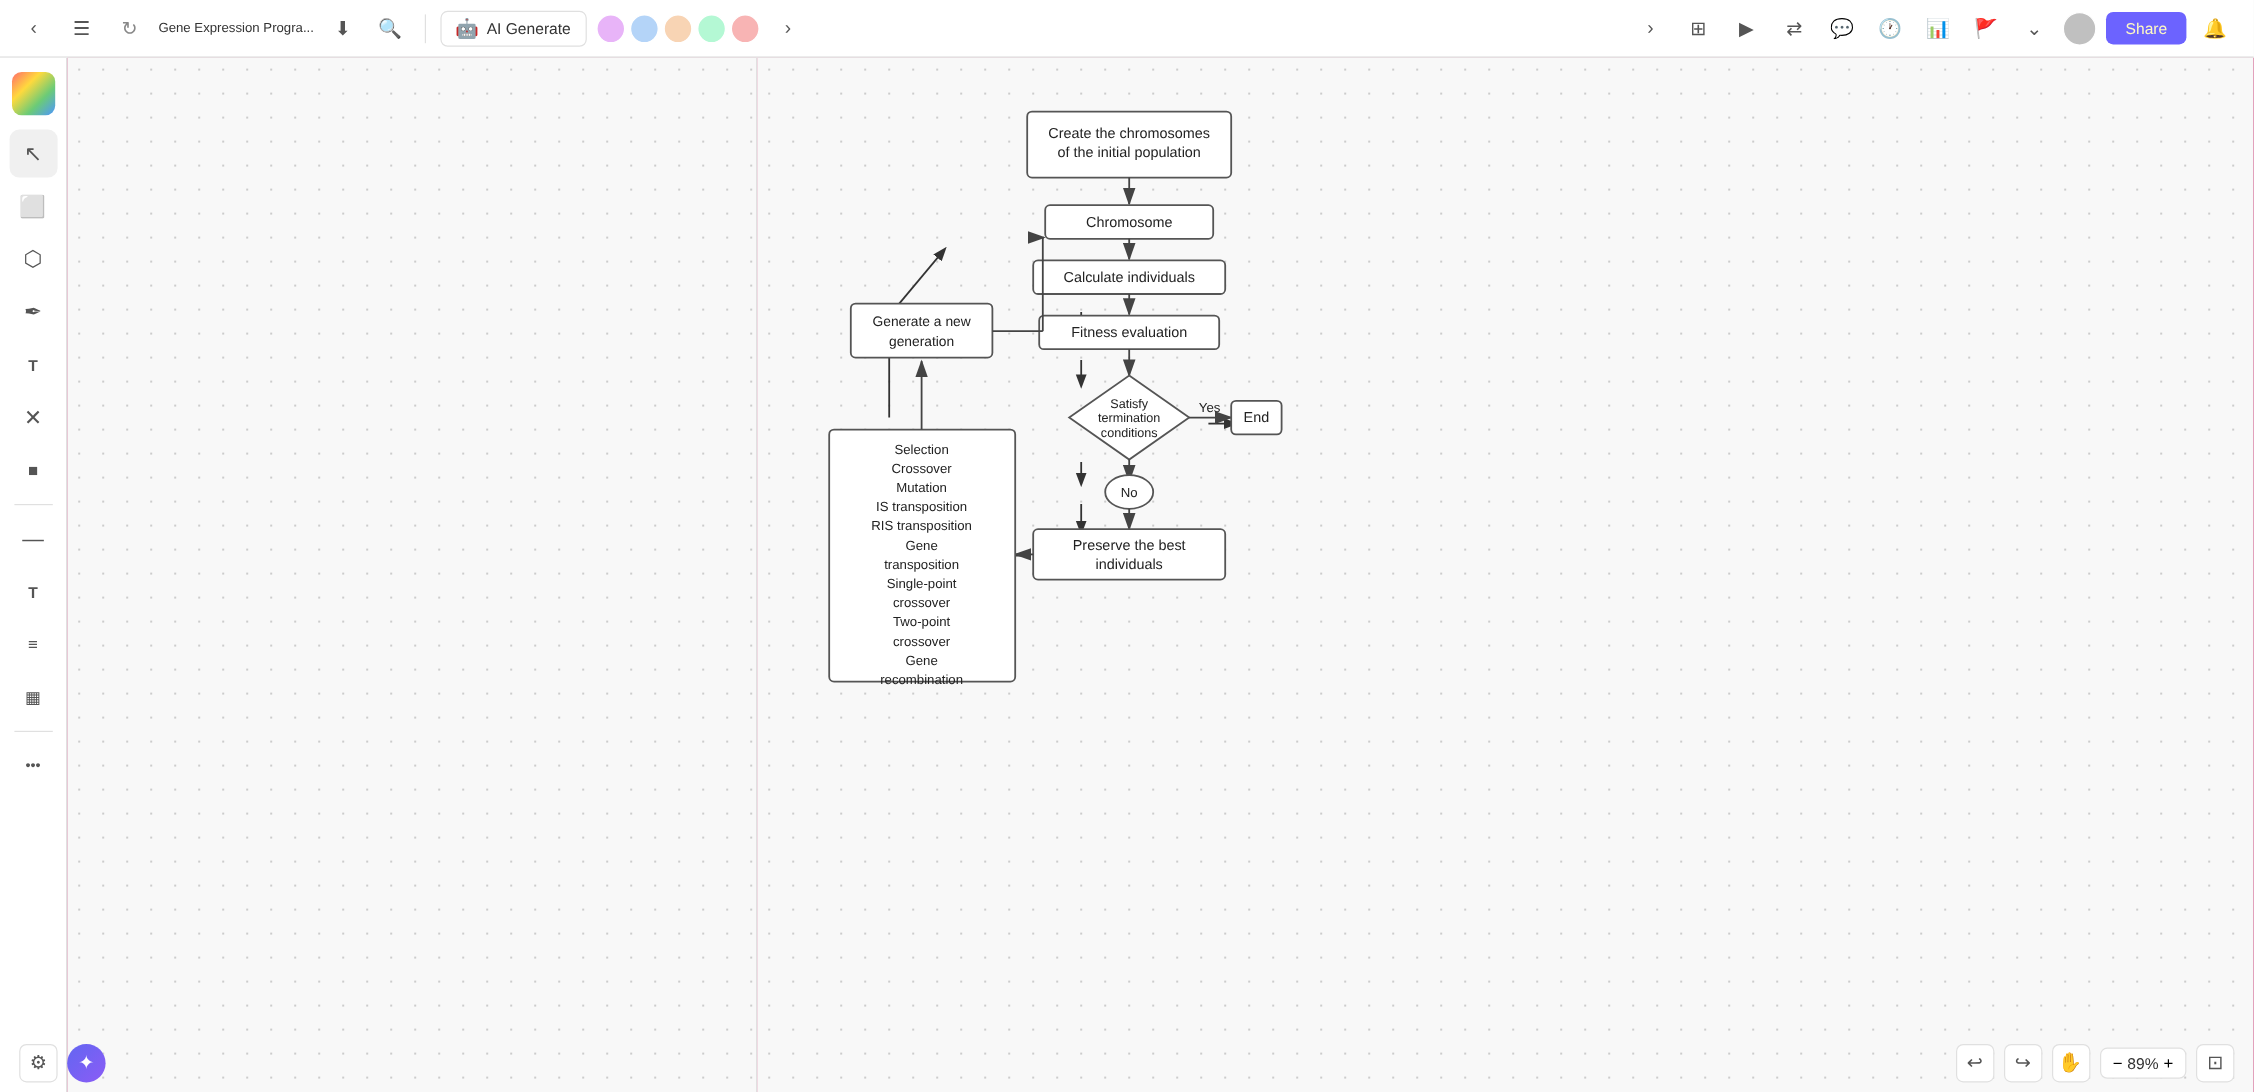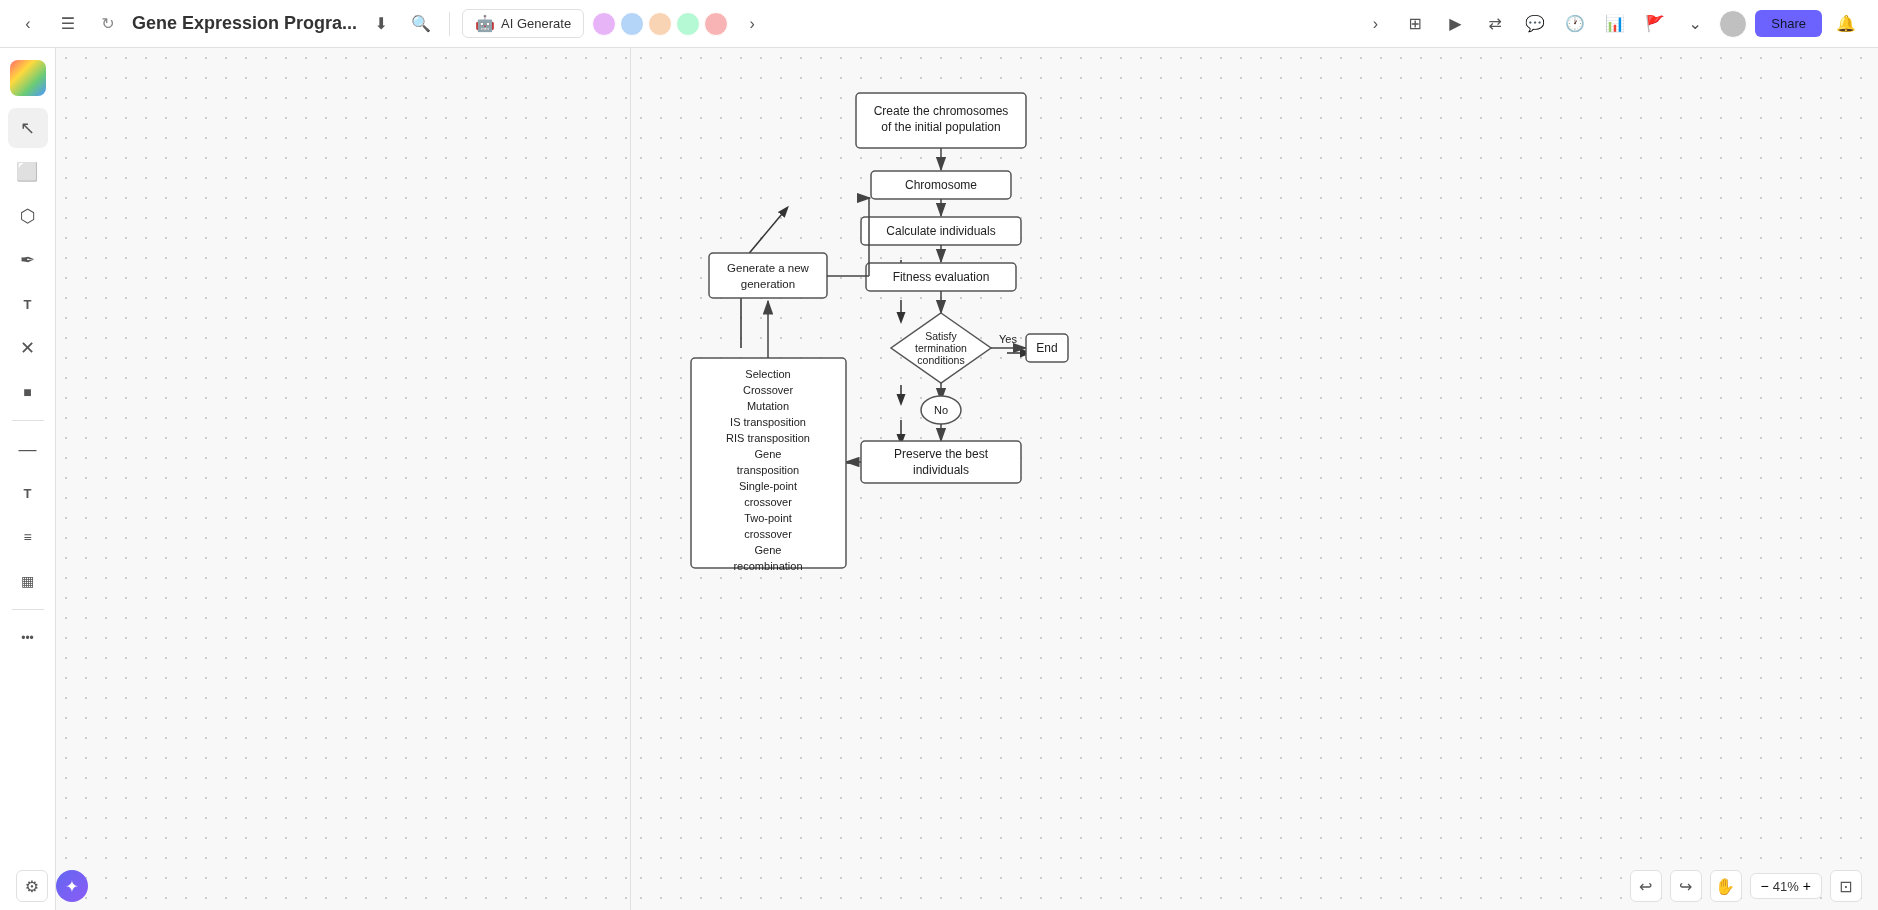--- a/index.html
+++ b/index.html
@@ -17,34 +17,34 @@
     }
     .topbar-right {
       display: flex; align-items: center; gap: 8px; padding: 0 16px;
     }
     .icon-btn {
       width: 32px; height: 32px; border-radius: 6px; border: none;
       background: transparent; cursor: pointer; display: flex; align-items: center; justify-content: center;
       font-size: 16px; color: #555;
     }
     .tab-title {
-      font-size: 18px; color: #333; font-weight: 700;
+      font-size: 11px; color: #333; font-weight: 400;
     }
     .ai-assistant-btn {
       display: flex; align-items: center; gap: 6px; padding: 4px 12px;
       border-radius: 6px; border: 1px solid #e0e0e0; background: #fff;
       cursor: pointer; font-size: 13px; color: #333;
     }
     .collab-avatars { display: flex; gap: 4px; align-items: center; }
     .collab-avatar {
       width: 24px; height: 24px; border-radius: 50%; background: #e0e0e0;
       border: 1.5px solid #fff; font-size: 10px; display: flex; align-items: center; justify-content: center;
     }
     .share-btn {
-      background: #6c63ff; color: #0f172a; border: none; border-radius: 6px;
+      background: #6c63ff; color: #fef9c3; border: none; border-radius: 6px;
       padding: 6px 16px; font-size: 13px; cursor: pointer; font-weight: 500; text-align: center;
     }
     .divider-v { width: 1px; height: 24px; background: #e0e0e0; margin: 0 4px; }
 
     
     .sidebar {
       position: fixed; top: 48px; left: 0; width: 56px; height: calc(100% - 48px);
       background: #fff; border-right: 1px solid #e0e0e0;
       display: flex; flex-direction: column; align-items: center;
       padding: 12px 0; gap: 4px; z-index: 90;
@@ -288,18 +288,18 @@
   <div class="bottombar-left">
     <button class="icon-btn" style="background:#fff; border:1px solid #e0e0e0;">⚙</button>
     <button class="icon-btn" style="background: linear-gradient(135deg,#6366f1,#8b5cf6); border-radius:50%; width:32px; height:32px; color:white; border:none;">✦</button>
   </div>
   <div class="bottombar-right">
     <button class="icon-btn" style="background:#fff; border:1px solid #e0e0e0;">↩</button>
     <button class="icon-btn" style="background:#fff; border:1px solid #e0e0e0;">↪</button>
     <div class="hand-tool">✋</div>
     <div class="zoom-control">
       <button style="border:none; background:transparent; cursor:pointer; font-size:14px;">−</button>
-      <span>41%</span>
+      <span>89%</span>
       <button style="border:none; background:transparent; cursor:pointer; font-size:14px;">+</button>
     </div>
     <button class="icon-btn" style="background:#fff; border:1px solid #e0e0e0;">⊡</button>
   </div>
 </div>
 
 </body></html>

